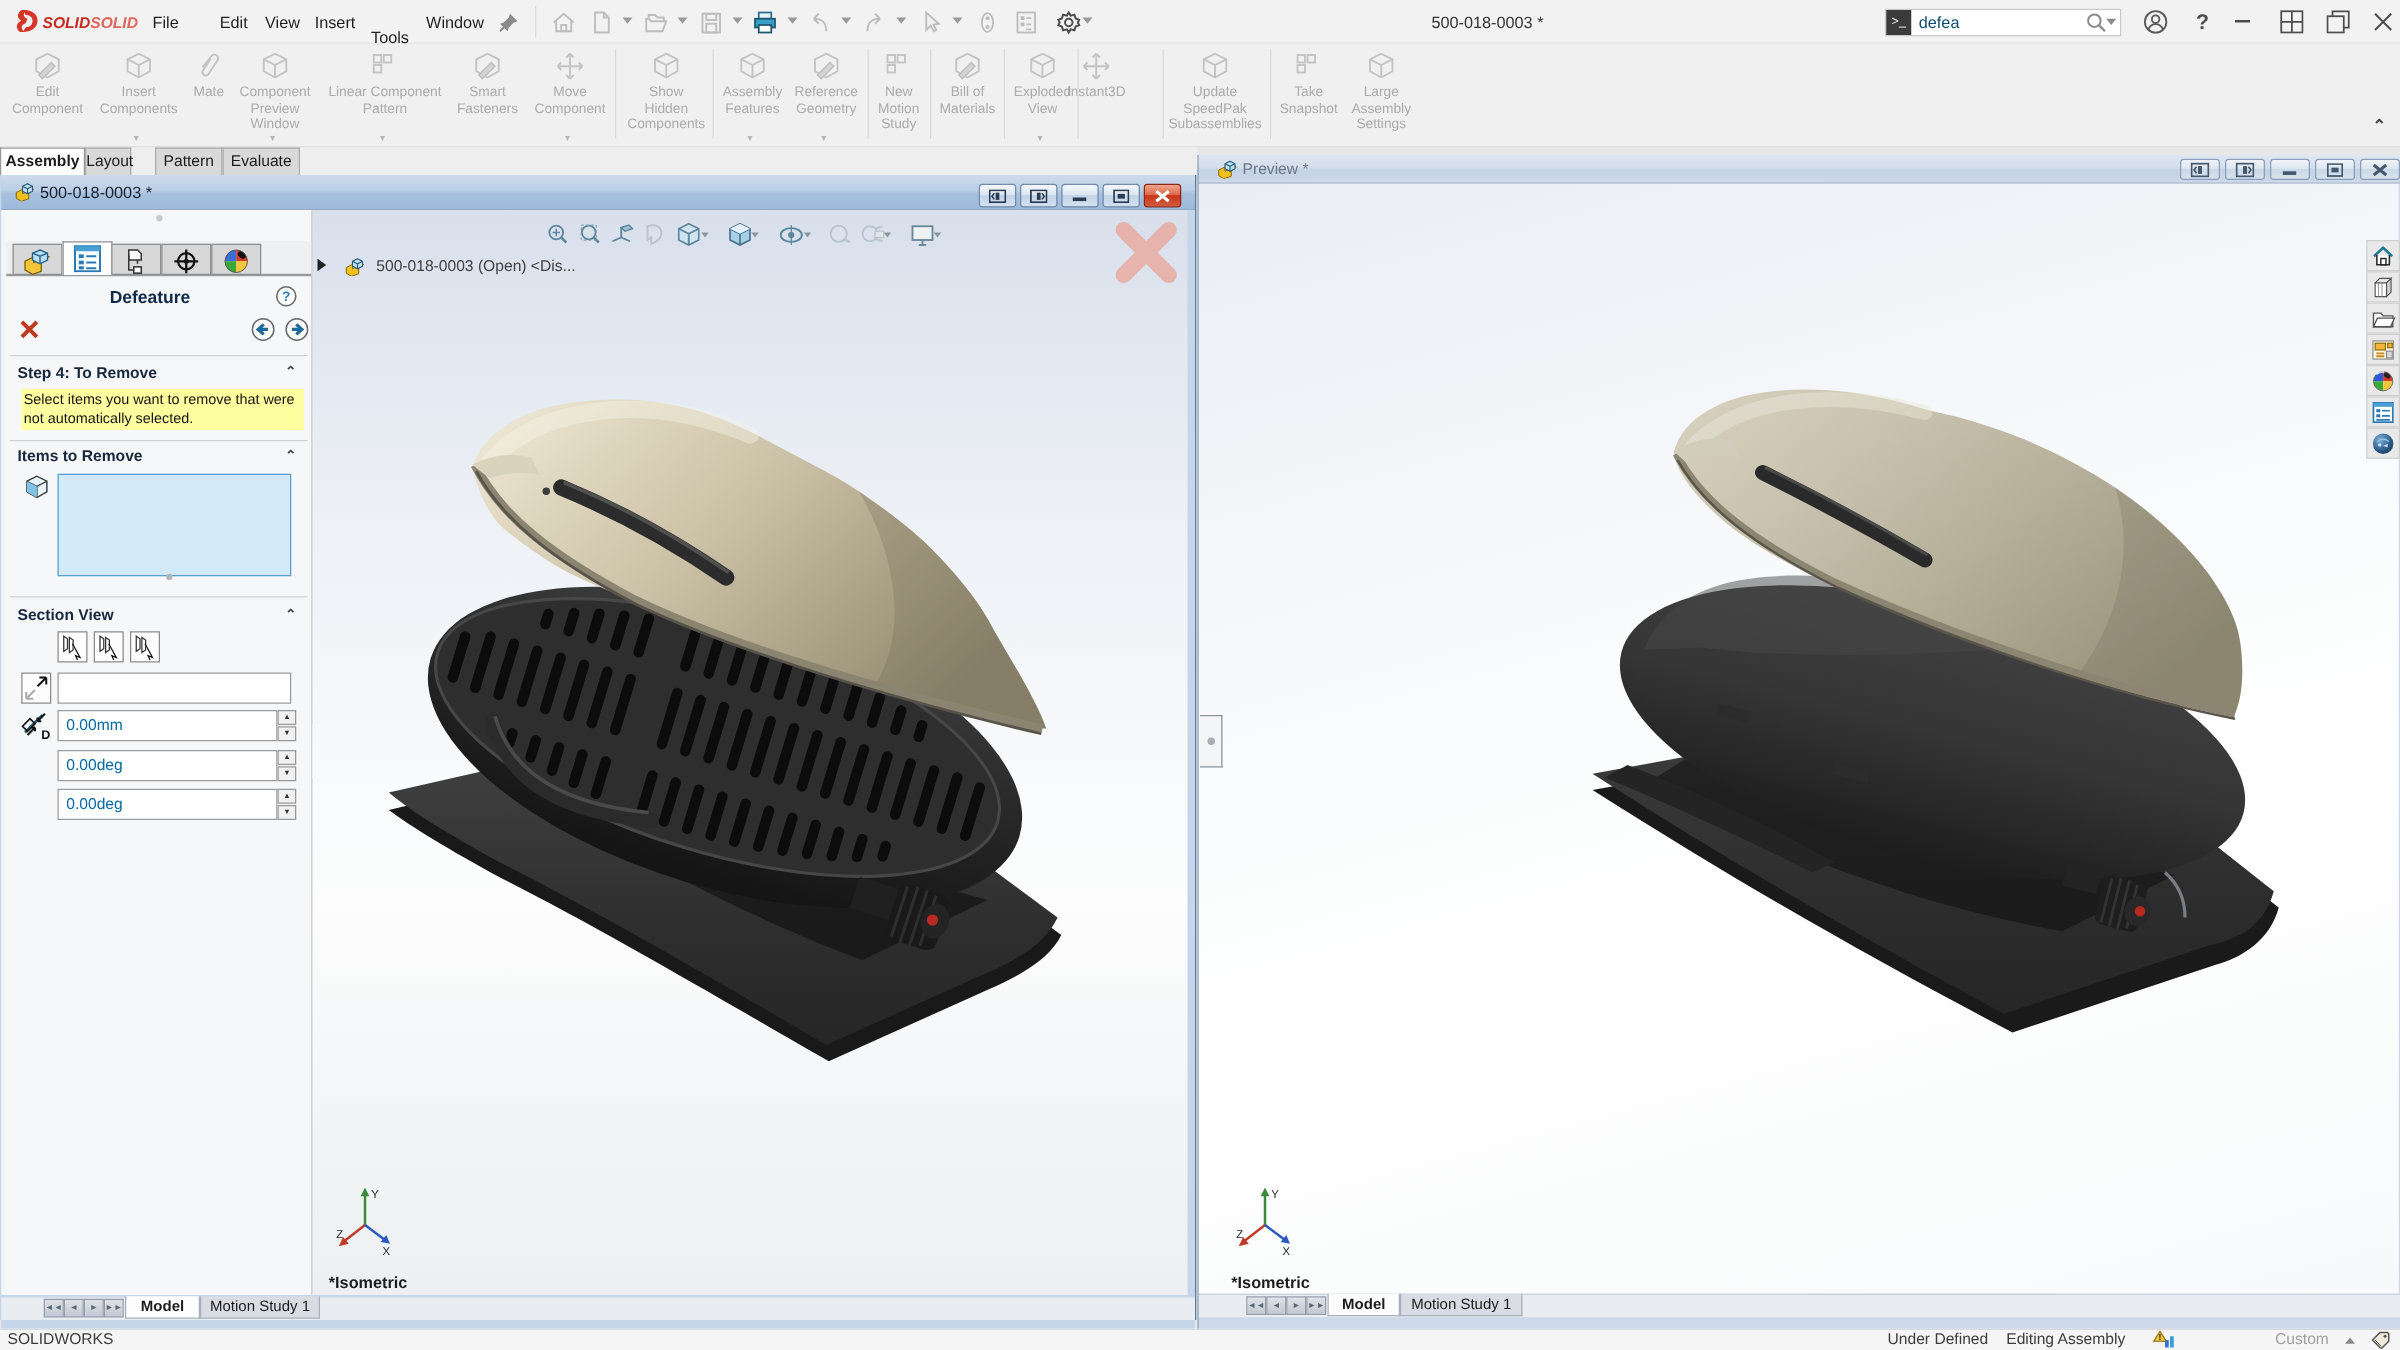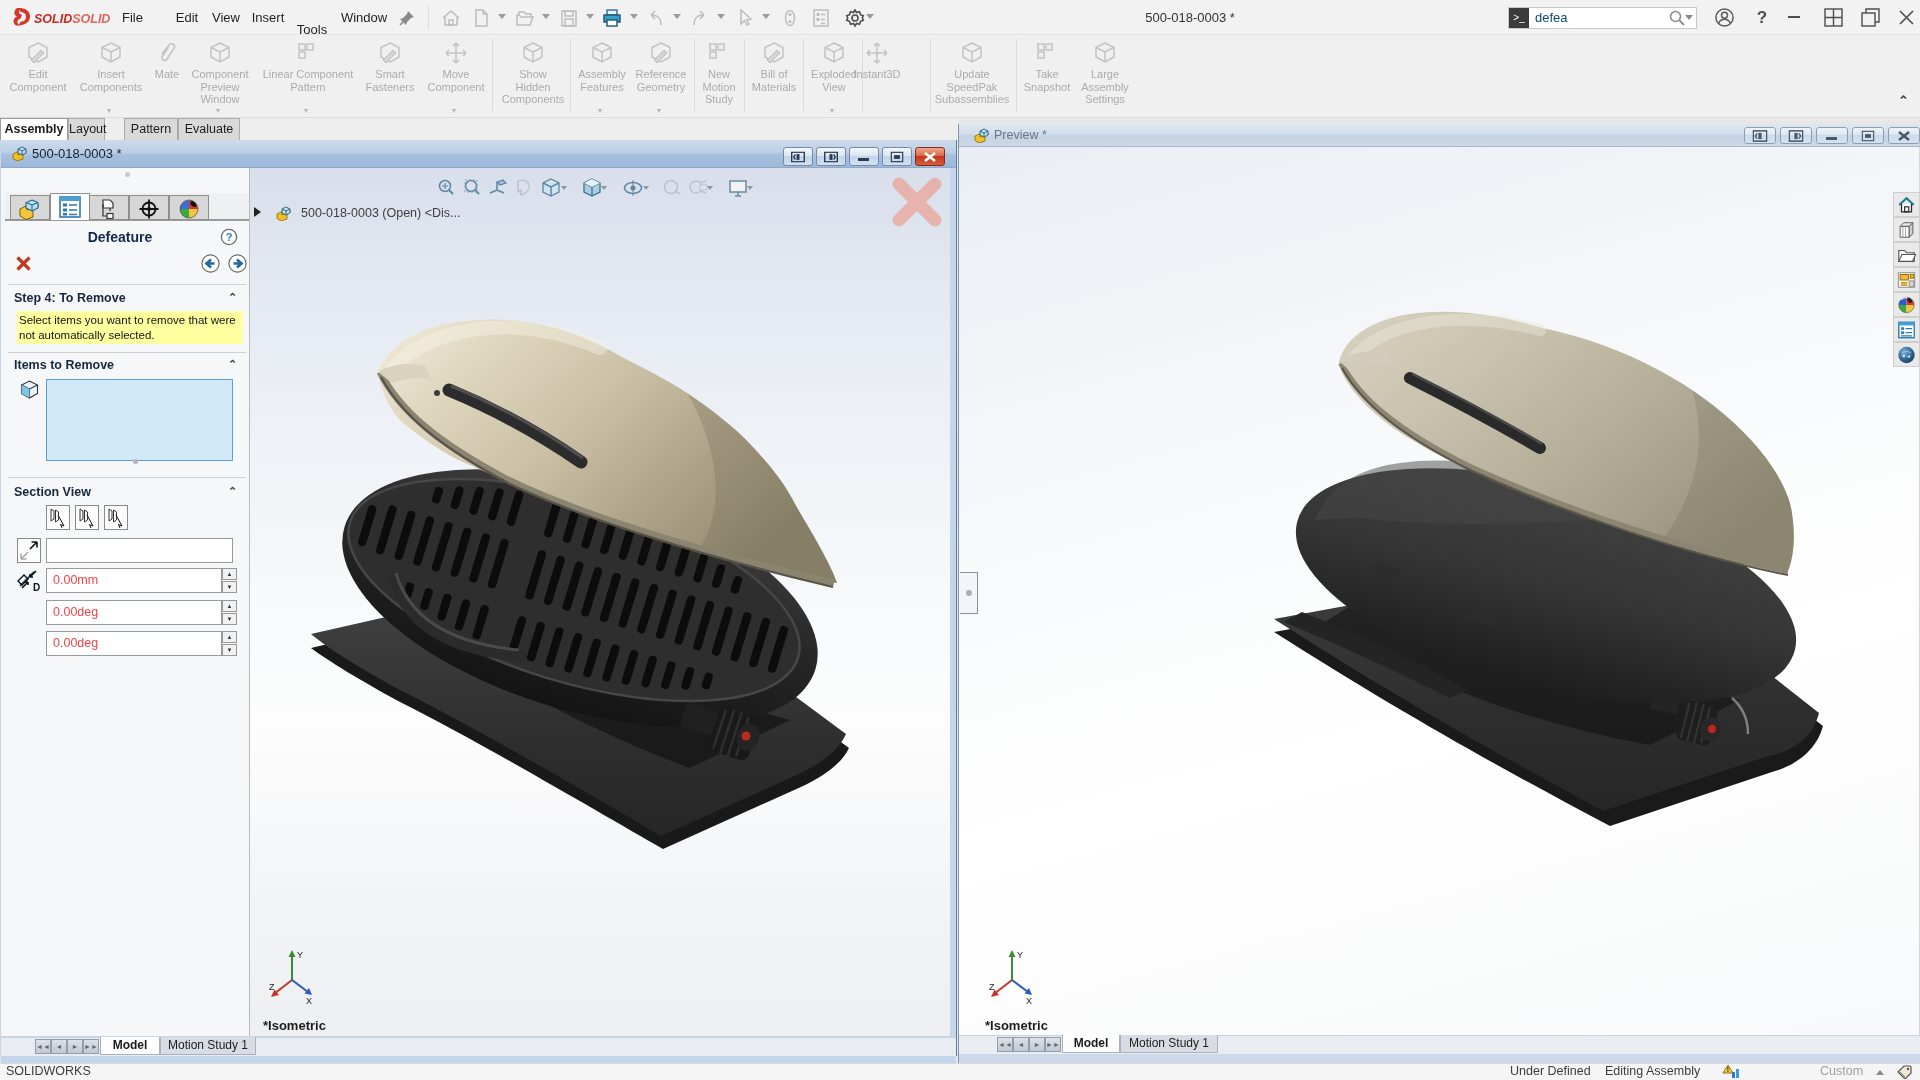--- a/index.html
+++ b/index.html
@@ -19,21 +19,21 @@
 #tabrow{left:0;top:118px;width:958px;height:22px;background:#eeeeee}
 .dtab{position:absolute;top:0;height:22px;font-size:12.5px;color:#1c1c1c;text-align:center;line-height:21px;background:#d9d9d9;border:1px solid #ababab;border-bottom:none}
 .dtab.act{background:#fff;font-weight:bold;border-color:#9a9a9a}
 
 .winbtn{position:absolute;width:30px;height:19px;border:1px solid #738ca9;border-radius:3px;background:linear-gradient(180deg,#f3f7fb 0%,#dbe6f2 45%,#c3d4e8 50%,#d3e0ef 100%)}
 .winbtn svg{position:absolute;left:50%;top:50%;transform:translate(-50%,-50%)}
 .winbtn.close{background:linear-gradient(180deg,#f0a58e 0%,#dd6a4b 45%,#c8361c 50%,#d55b3d 100%);border-color:#8e2918}
 
 .pmhead{font-weight:bold;font-size:12.5px;color:#17273d}
 .pmchev{position:absolute;color:#444;font-size:11px;font-weight:bold}
-.pminput{position:absolute;background:#fff;border:1px solid #9a9a9a;font-size:12.5px;color:#ef4444;padding-left:6px;line-height:22px}
+.pminput{position:absolute;background:#fff;border:1px solid #9a9a9a;font-size:12.5px;color:#0369a1;padding-left:6px;line-height:22px}
 .spin{position:absolute;width:15px;height:12px;background:#f1f1f1;border:1px solid #999;font-size:6px;color:#333;text-align:center;line-height:11px}
 
 .mtrack{position:absolute;height:19px;background:#e9edf2;border-top:1px solid #c9d2dd}
 .mtab{position:absolute;top:0;height:18px;font-size:12px;color:#1c1c1c;text-align:center;line-height:17px;background:#d9dde3;border:1px solid #a8b1bd;border-top:none}
 .mtab.act{background:#fdfdfd;font-weight:bold}
 .navb{position:absolute;top:2px;width:16px;height:15px;background:linear-gradient(180deg,#dde1e7,#c2c9d2);border:1px solid #939dab;color:#5a6575;font-size:7px;text-align:center;line-height:14px}
 
 #statusbar{left:0;top:1063px;width:1920px;height:17px;background:#f5f5f5;border-top:1px solid #dadada;font-size:12.5px;color:#3c3c3c}
 .st{position:absolute;top:0;line-height:16px;font-size:12.5px;color:#3c3c3c}
 </style></head><body>

